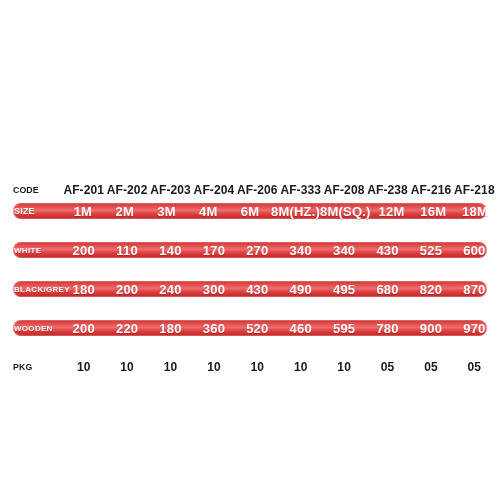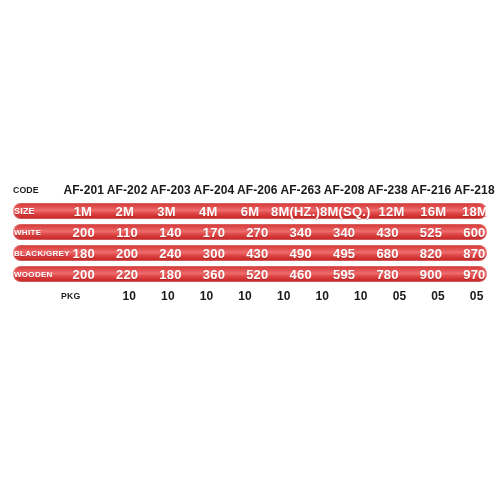--- a/index.html
+++ b/index.html
@@ -28,21 +28,21 @@
     left: 0;
     top: 182px;
     width: 500px;
   }
 
   .row {
     position: relative;
     display: flex;
     align-items: center;
     height: 16px;
-    margin-bottom: 5px;
+    margin-bottom: 23px;
   }
   .row:last-child { margin-bottom: 0; }
 
   
   .row-plain {
     height: 15px;
     margin-bottom: 6px;
   }
   .row-plain .cell-label,
   .row-plain .cell {
@@ -53,21 +53,21 @@
     font-size: 9.5px;
     letter-spacing: 0.2px;
     transform: scaleX(0.92);
     transform-origin: left center;
   }
   .row-plain .cell {
     font-size: 12px;
     letter-spacing: 0.1px;
   }
 
-  .row-pkg { margin-top: 6px; padding-left: 48px; }
+  .row-pkg { margin-top: 6px; }
 
   
   .row-pill {
     height: 16px;
   }
   .pill-bg {
     position: absolute;
     left: 13px;
     right: 13px;
     top: 0;
@@ -137,21 +137,21 @@
 
   <div class="table-wrap">
 
     <div class="row row-plain row-header">
       <div class="cell-label">CODE</div>
       <div class="cell">AF-201</div>
       <div class="cell">AF-202</div>
       <div class="cell">AF-203</div>
       <div class="cell">AF-204</div>
       <div class="cell">AF-206</div>
-      <div class="cell">AF-263</div>
+      <div class="cell">AF-333</div>
       <div class="cell">AF-208</div>
       <div class="cell">AF-238</div>
       <div class="cell">AF-216</div>
       <div class="cell">AF-218</div>
     </div>
 
     <div class="row row-pill row-size">
       <div class="pill-bg"></div>
       <div class="cells">
         <div class="cell-label">SIZE</div>

